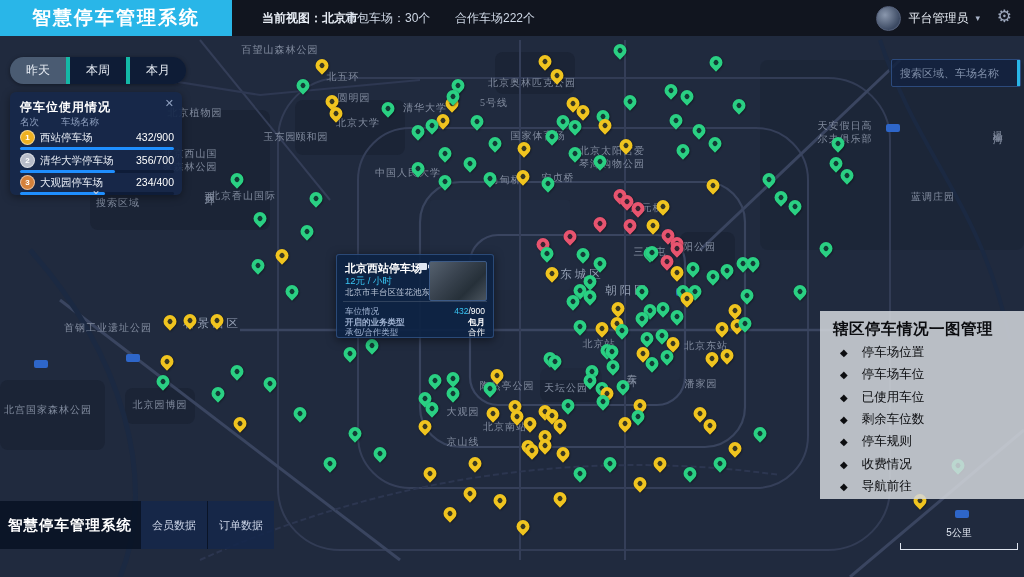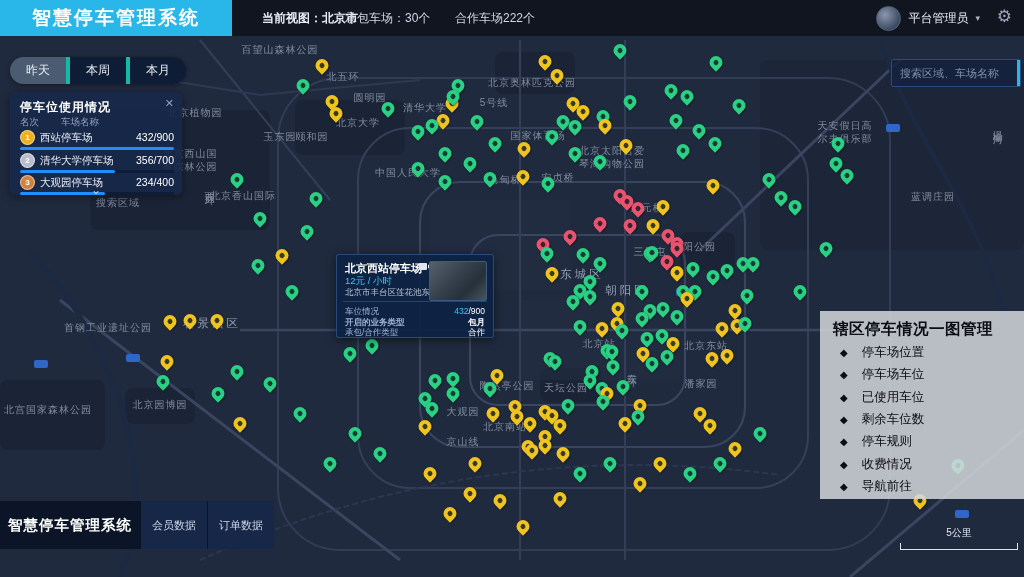--- a/index.html
+++ b/index.html
@@ -3,21 +3,21 @@
 <meta charset="utf-8">
 <style>
   html,body{margin:0;padding:0;background:#0b0f18;}
   body{font-family:"Liberation Sans","DejaVu Sans",sans-serif;}
   #stage{position:relative;width:1024px;height:577px;overflow:hidden;background:#202a3e;}
 
   
   #map{position:absolute;inset:0;}
   .patch{position:absolute;background:#1b2436;border-radius:8px;}
   .blockpatch{position:absolute;background:#232e44;border-radius:3px;opacity:.55;}
-  .map-label{position:absolute;color:#828c9f;font-size:10px;white-space:pre-line;transform:translate(-50%,-50%);text-align:center;line-height:1.25;letter-spacing:1px;}
+  .map-label{position:absolute;color:#828c9f;font-size:10px;white-space:pre-line;transform:translate(-50%,-50%);text-align:center;line-height:1.25;letter-spacing:1px;font-family:Liberation Serif, serif;}
   .map-label.district{font-size:11.5px;color:#95a0b4;letter-spacing:3px;}
   .map-label.vertical{writing-mode:vertical-rl;letter-spacing:2px;}
   .road-badge{position:absolute;width:14px;height:8px;background:#2e66c9;border-radius:2px;transform:translate(-50%,-50%);}
   .pin{position:absolute;width:13px;height:13px;border-radius:50% 50% 50% 0;transform:translate(-50%,-100%) rotate(-45deg);box-shadow:0 1px 2px rgba(0,0,0,.45);}
   .pin::after{content:'';position:absolute;width:5px;height:5px;border-radius:50%;background:rgba(12,22,34,.8);top:4px;left:4px;}
   .pin.g{background:#2ad083;}
   .pin.y{background:#f0c41f;}
   .pin.r{background:#e8546f;}
 
   
@@ -120,21 +120,21 @@
       <path d="M30 250 C120 350 160 480 120 577" stroke="#1b2942" stroke-width="5" fill="none"></path>
       <path d="M880 40 C920 160 980 200 1010 340" stroke="#1b2942" stroke-width="4" fill="none"></path>
       <path d="M850 577 L1024 430" stroke="#3a4560" stroke-width="3" fill="none"></path>
       <path d="M40 60 L260 95 L420 80" stroke="#2e3852" stroke-width="2" fill="none"></path>
     </svg>
 
     <div id="labels-layer">
         <div class="map-label" style="left: 280px; top: 50px;">百望山森林公园</div>
         <div class="map-label" style="left: 343px; top: 77px;">北五环</div>
         <div class="map-label" style="left: 195px; top: 113px;">北京植物园</div>
-        <div class="map-label" style="left: 370px; top: 98px;">圆明园</div>
+        <div class="map-label" style="left: 354px; top: 98px;">圆明园</div>
         <div class="map-label" style="left: 358px; top: 123px;">北京大学</div>
         <div class="map-label" style="left: 280px; top: 137px;">玉东园</div>
         <div class="map-label" style="left: 312px; top: 137px;">颐和园</div>
         <div class="map-label" style="left: 190px; top: 160px;">北京西山国
 家森林公园</div>
         <div class="map-label" style="left: 243px; top: 196px;">北京香山国际</div>
         <div class="map-label" style="left: 416px; top: 108px; padding-left: 18px;">清华大学</div>
         <div class="map-label" style="left: 408px; top: 173px;">中国人民大学</div>
         <div class="map-label" style="left: 538px; top: 136px;">国家体育场</div>
         <div class="map-label" style="left: 532px; top: 83px;">北京奥林匹克公园</div>

